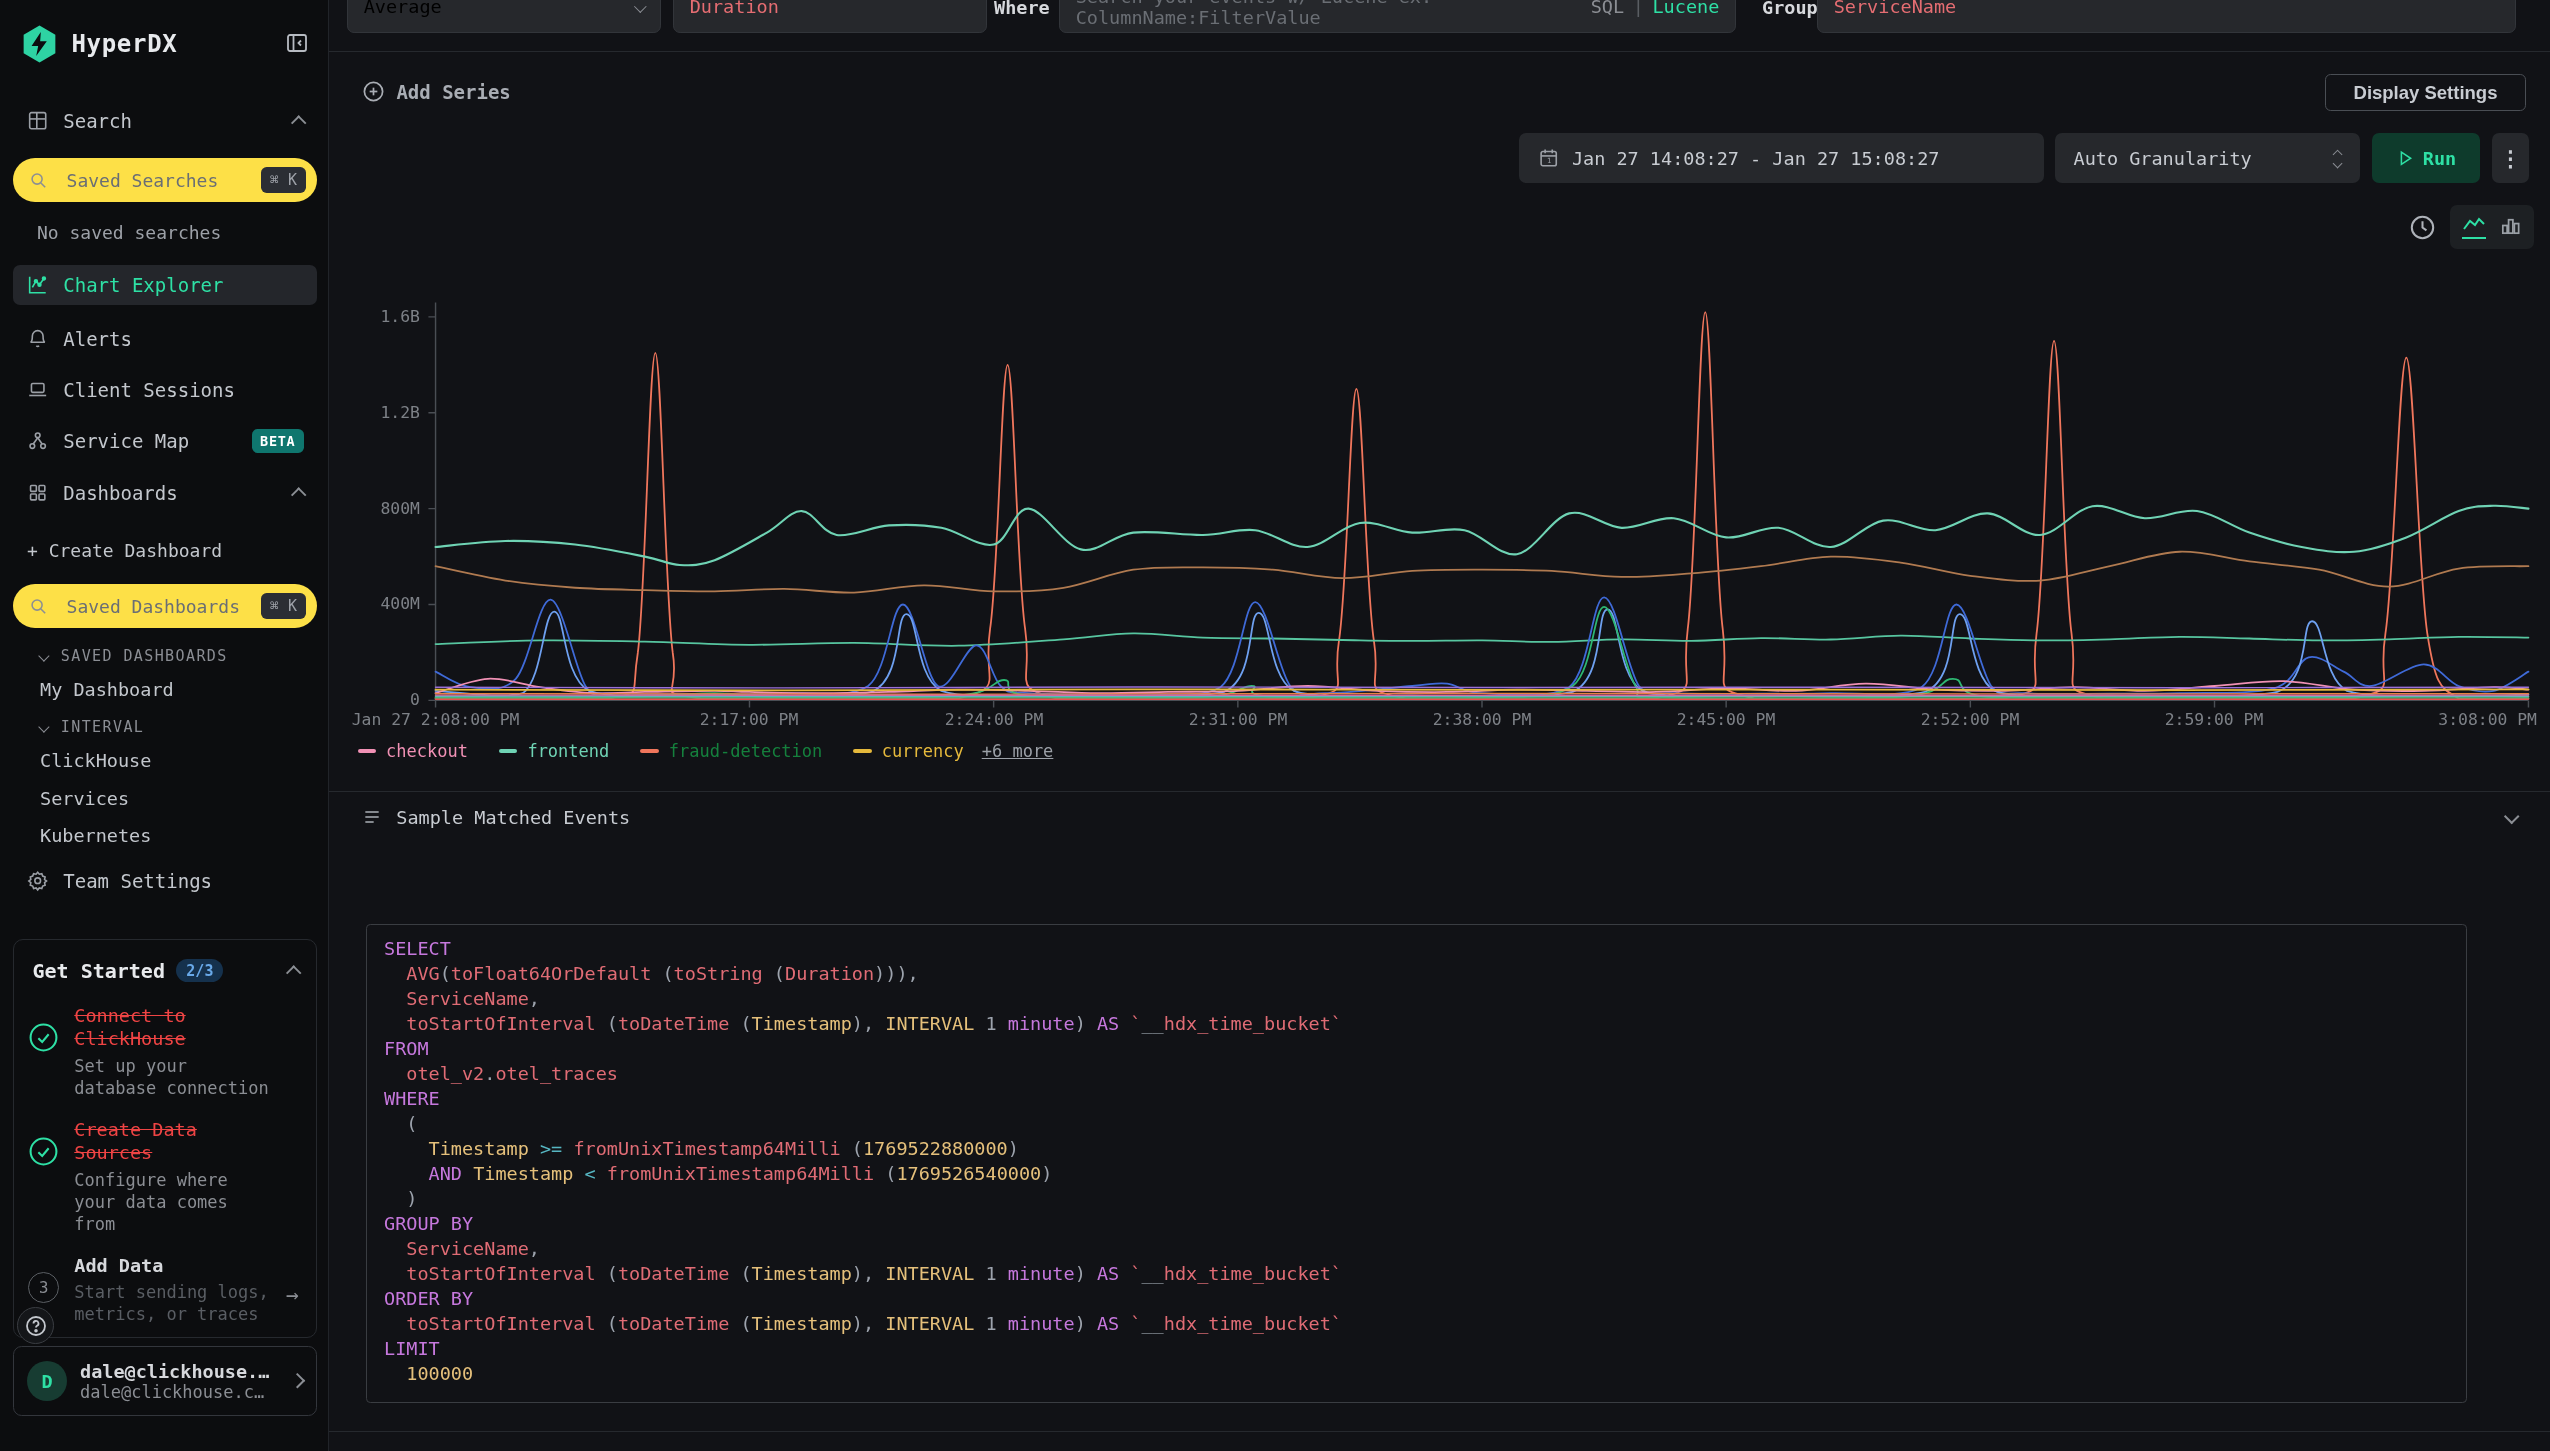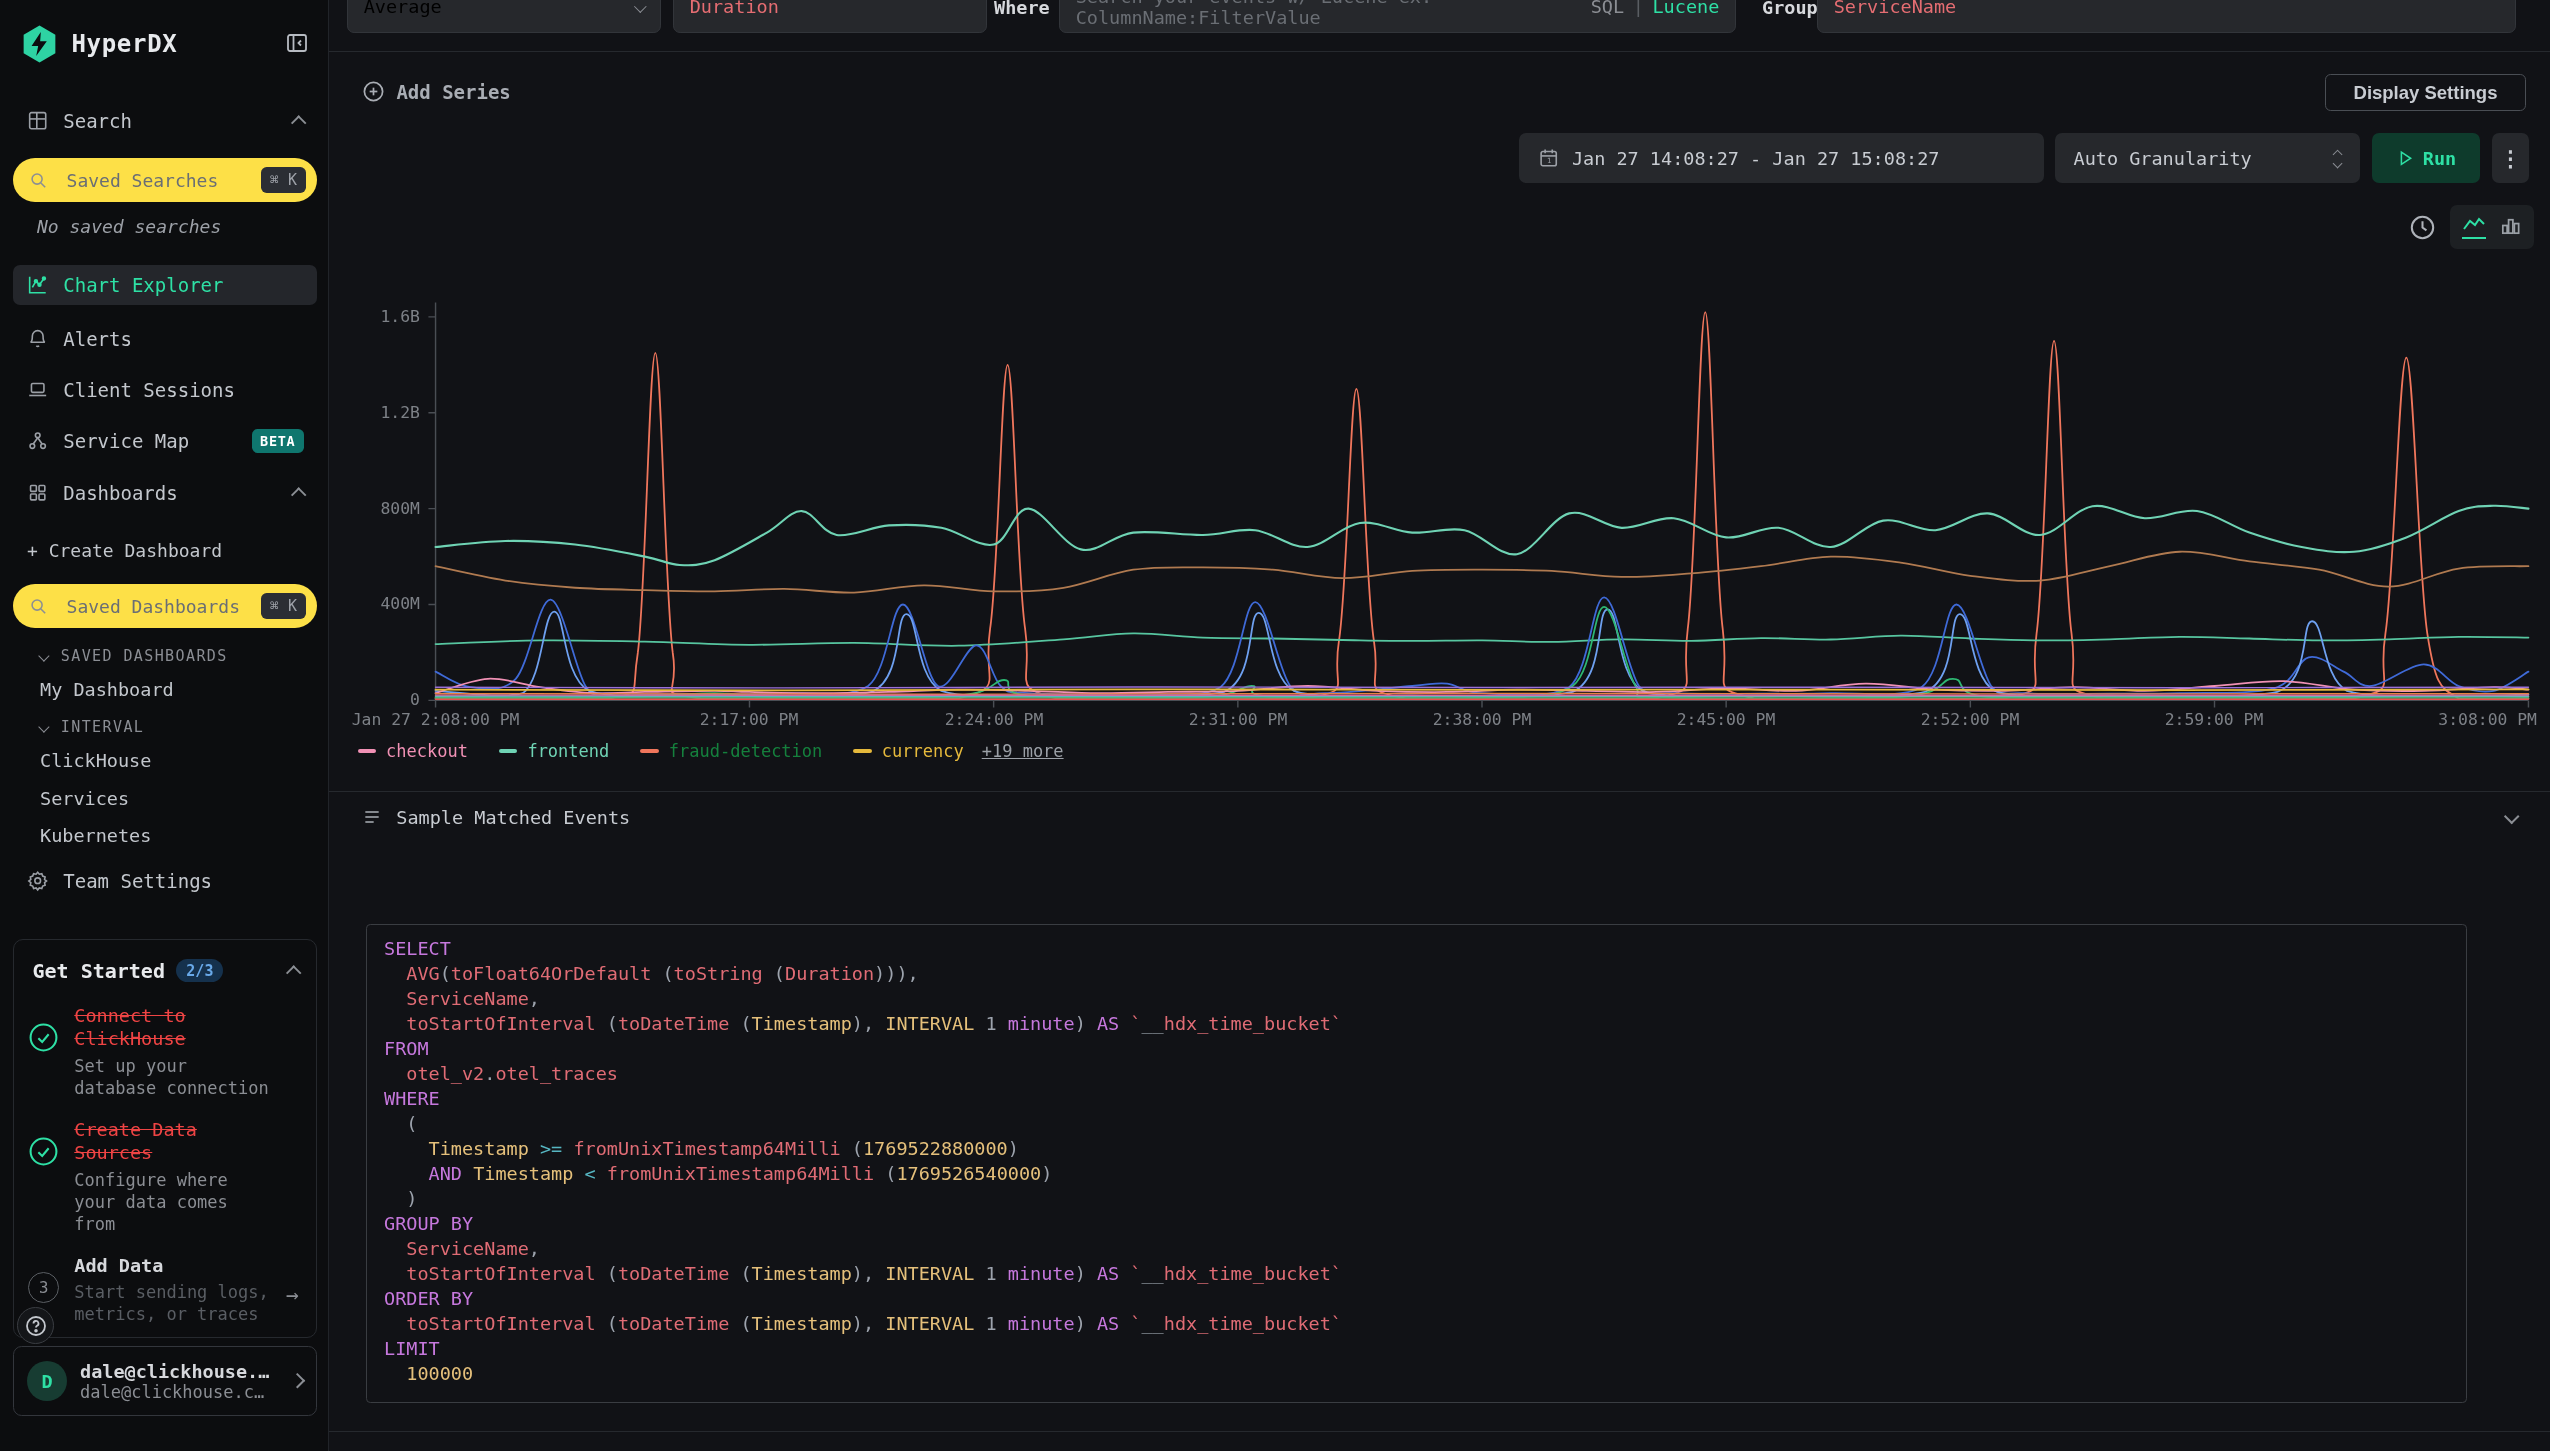--- a/index.html
+++ b/index.html
@@ -121,21 +121,21 @@
 
     <div class="pill-input" style="top:158px;">
       <svg width="18.5" height="18.5" viewBox="0 0 24 24" fill="none" stroke="#8b8e94" stroke-width="2">
           <circle cx="10.5" cy="10.5" r="6.5"></circle>
           <line x1="15.5" y1="15.5" x2="21" y2="21"></line>
         </svg>
       <span class="ph">Saved Searches</span>
       <span class="kbd">⌘ K</span>
     </div>
 
-    <div class="side-muted" style="top:216px;font-style:italic;">No saved searches</div>
+    <div class="side-muted" style="top:222px;">No saved searches</div>
 
     <div class="nav-item active" style="top:265px;">
       <span class="nicon">
         <svg width="21.4" height="21.4" viewBox="0 0 24 24" fill="none" stroke="#2ee0a5" stroke-width="1.8">
             <polyline points="3,3 3,21 21,21"></polyline>
             <polyline points="6,15 10,8 14,12 19,5"></polyline>
             <circle cx="10" cy="8" r="1.6" fill="#2ee0a5"></circle>
             <circle cx="14" cy="12" r="1.6" fill="#2ee0a5"></circle>
             <circle cx="19" cy="5" r="1.6" fill="#2ee0a5"></circle>
           </svg>
@@ -413,21 +413,21 @@
           <span style="color: rgb(111, 211, 180);">frontend</span>
         </span>
         <span class="litem">
           <span class="sw" style="background: rgb(240, 118, 92);"></span>
           <span style="color: #15803d;">fraud-detection</span>
         </span>
         <span class="litem">
           <span class="sw" style="background: rgb(229, 185, 60);"></span>
           <span style="color: rgb(229, 185, 60);">currency</span>
         </span>
-        <span class="more" style="margin-left: -13px;">+19 more</span>
+        <span class="more" style="margin-left: -13px;">+6 more</span>
       </div>
 
     <div class="sect-row" style="top:791px;">
       <span class="sicon">
         <svg width="20" height="20" viewBox="0 0 24 24" fill="none" stroke="#9da1a8" stroke-width="2">
             <line x1="4" y1="6" x2="20" y2="6"></line>
             <line x1="4" y1="12" x2="20" y2="12"></line>
             <line x1="4" y1="18" x2="14" y2="18"></line>
           </svg>
       </span>

